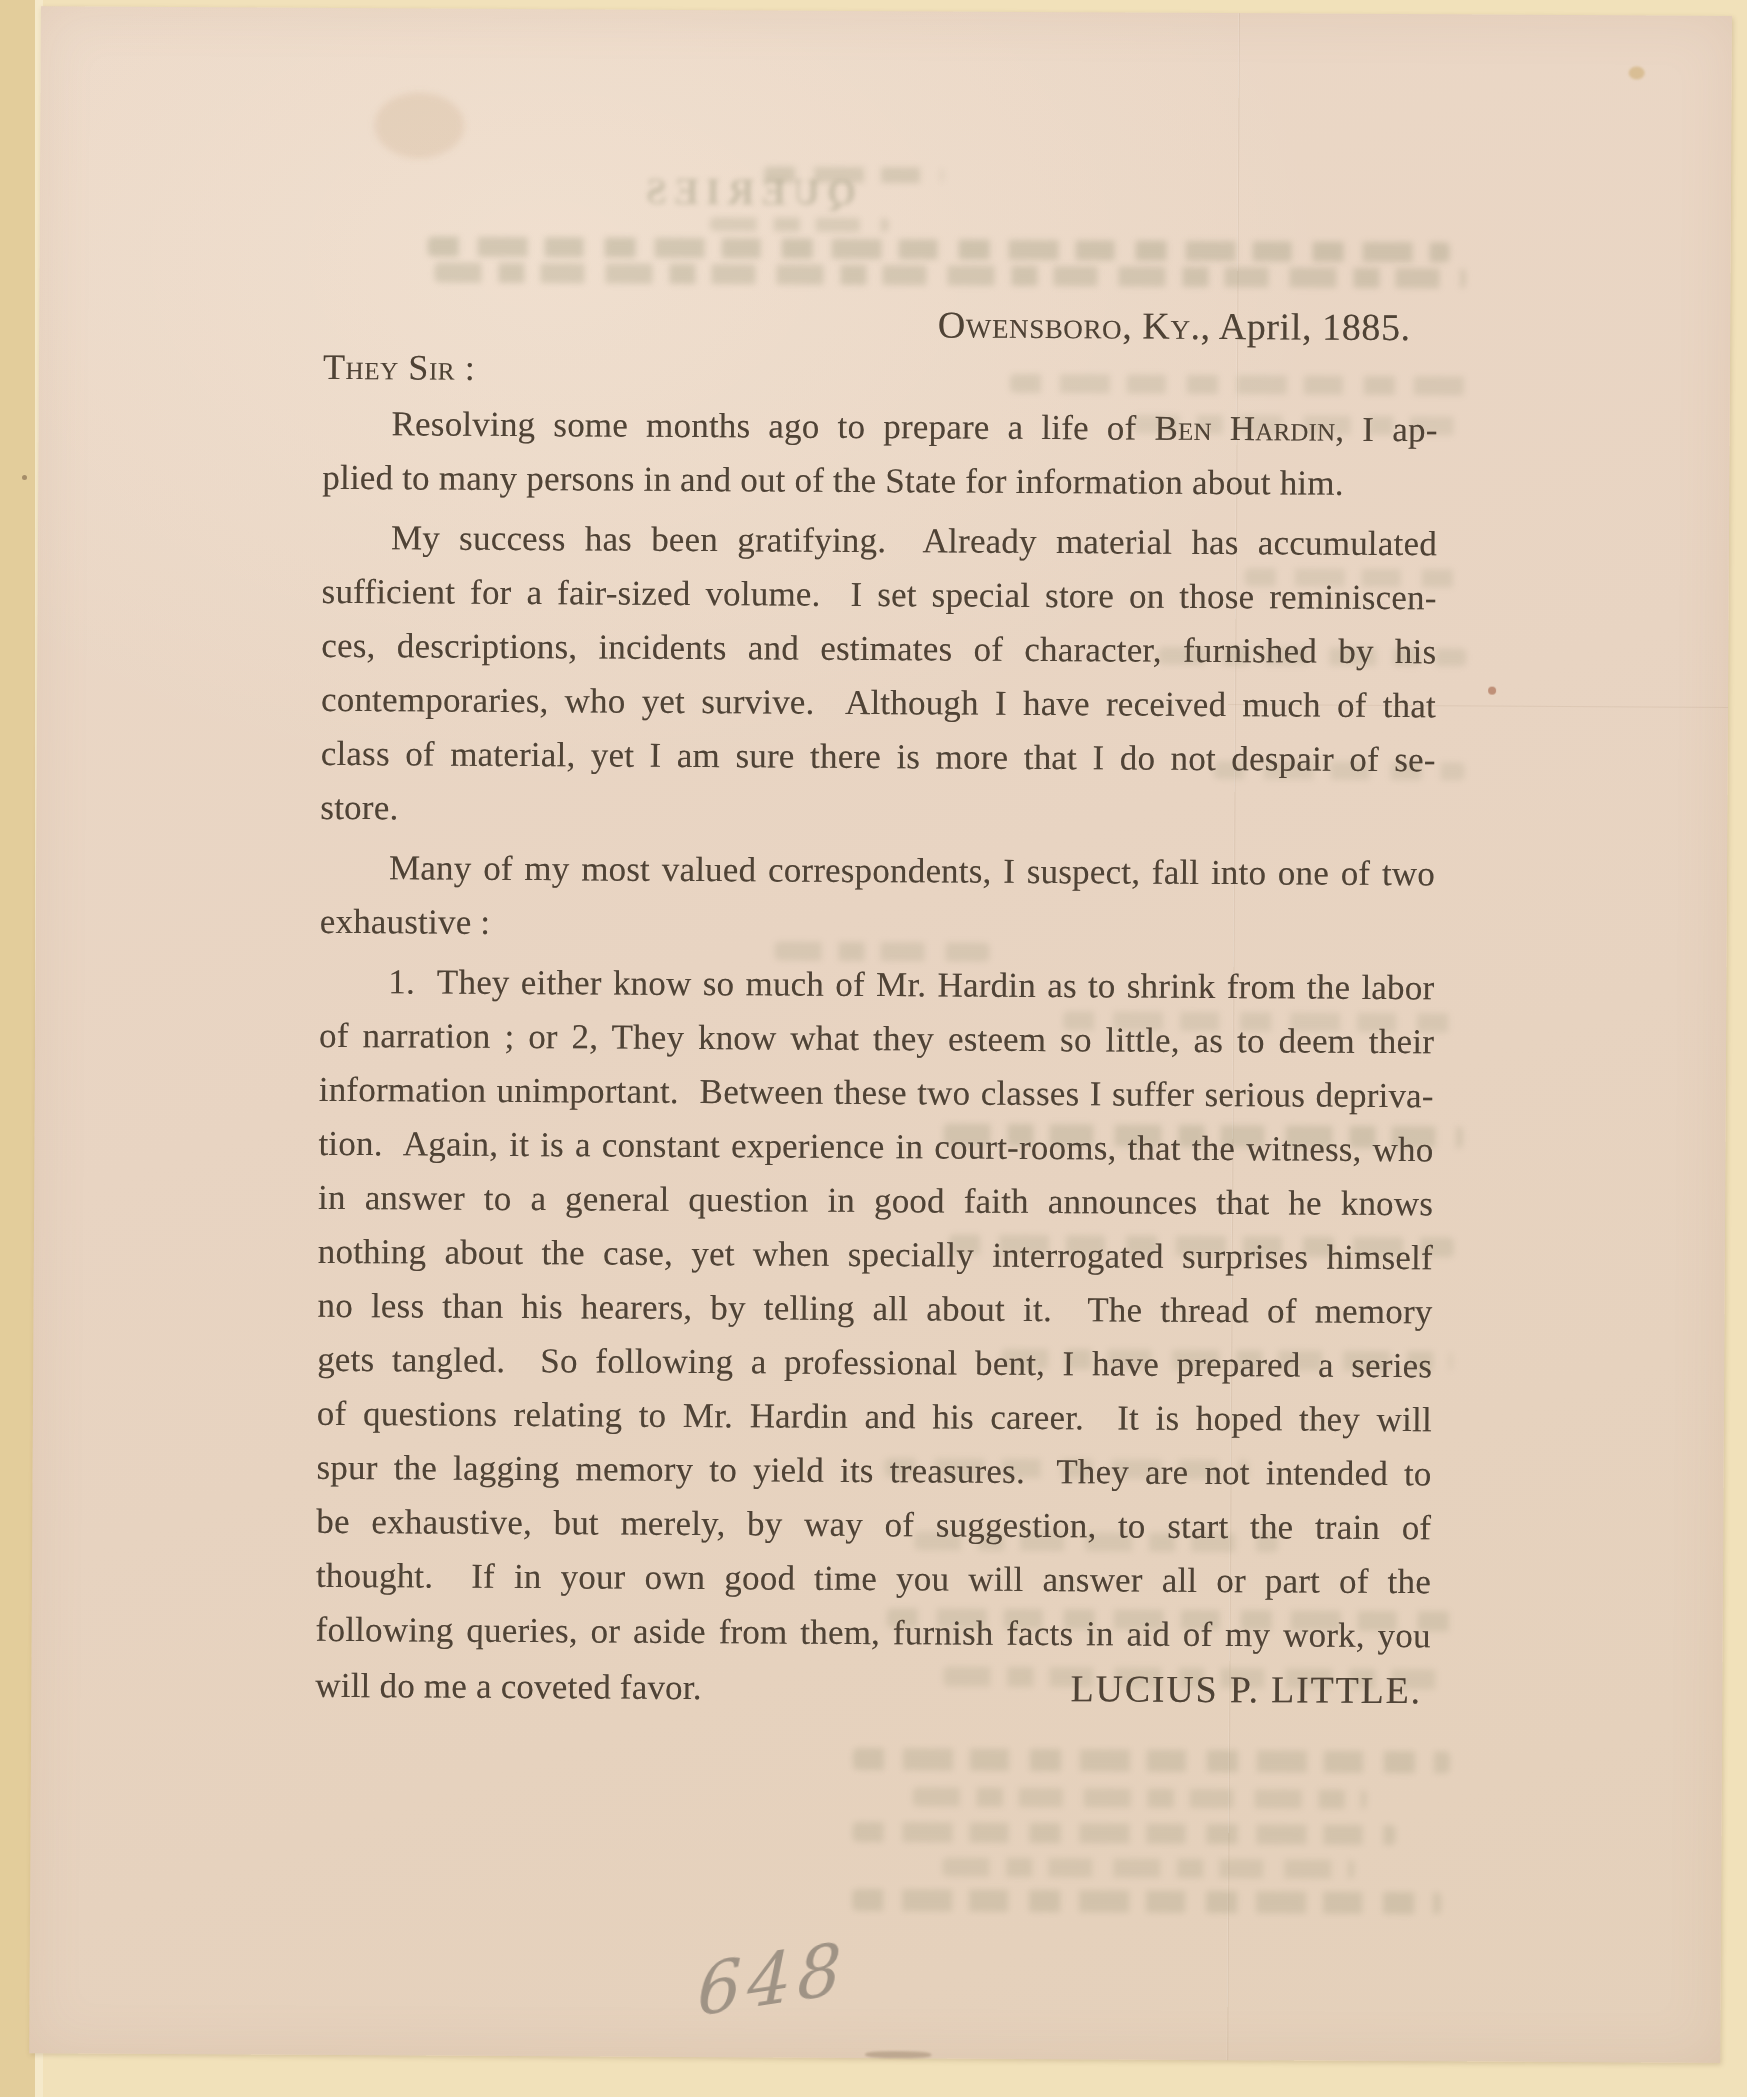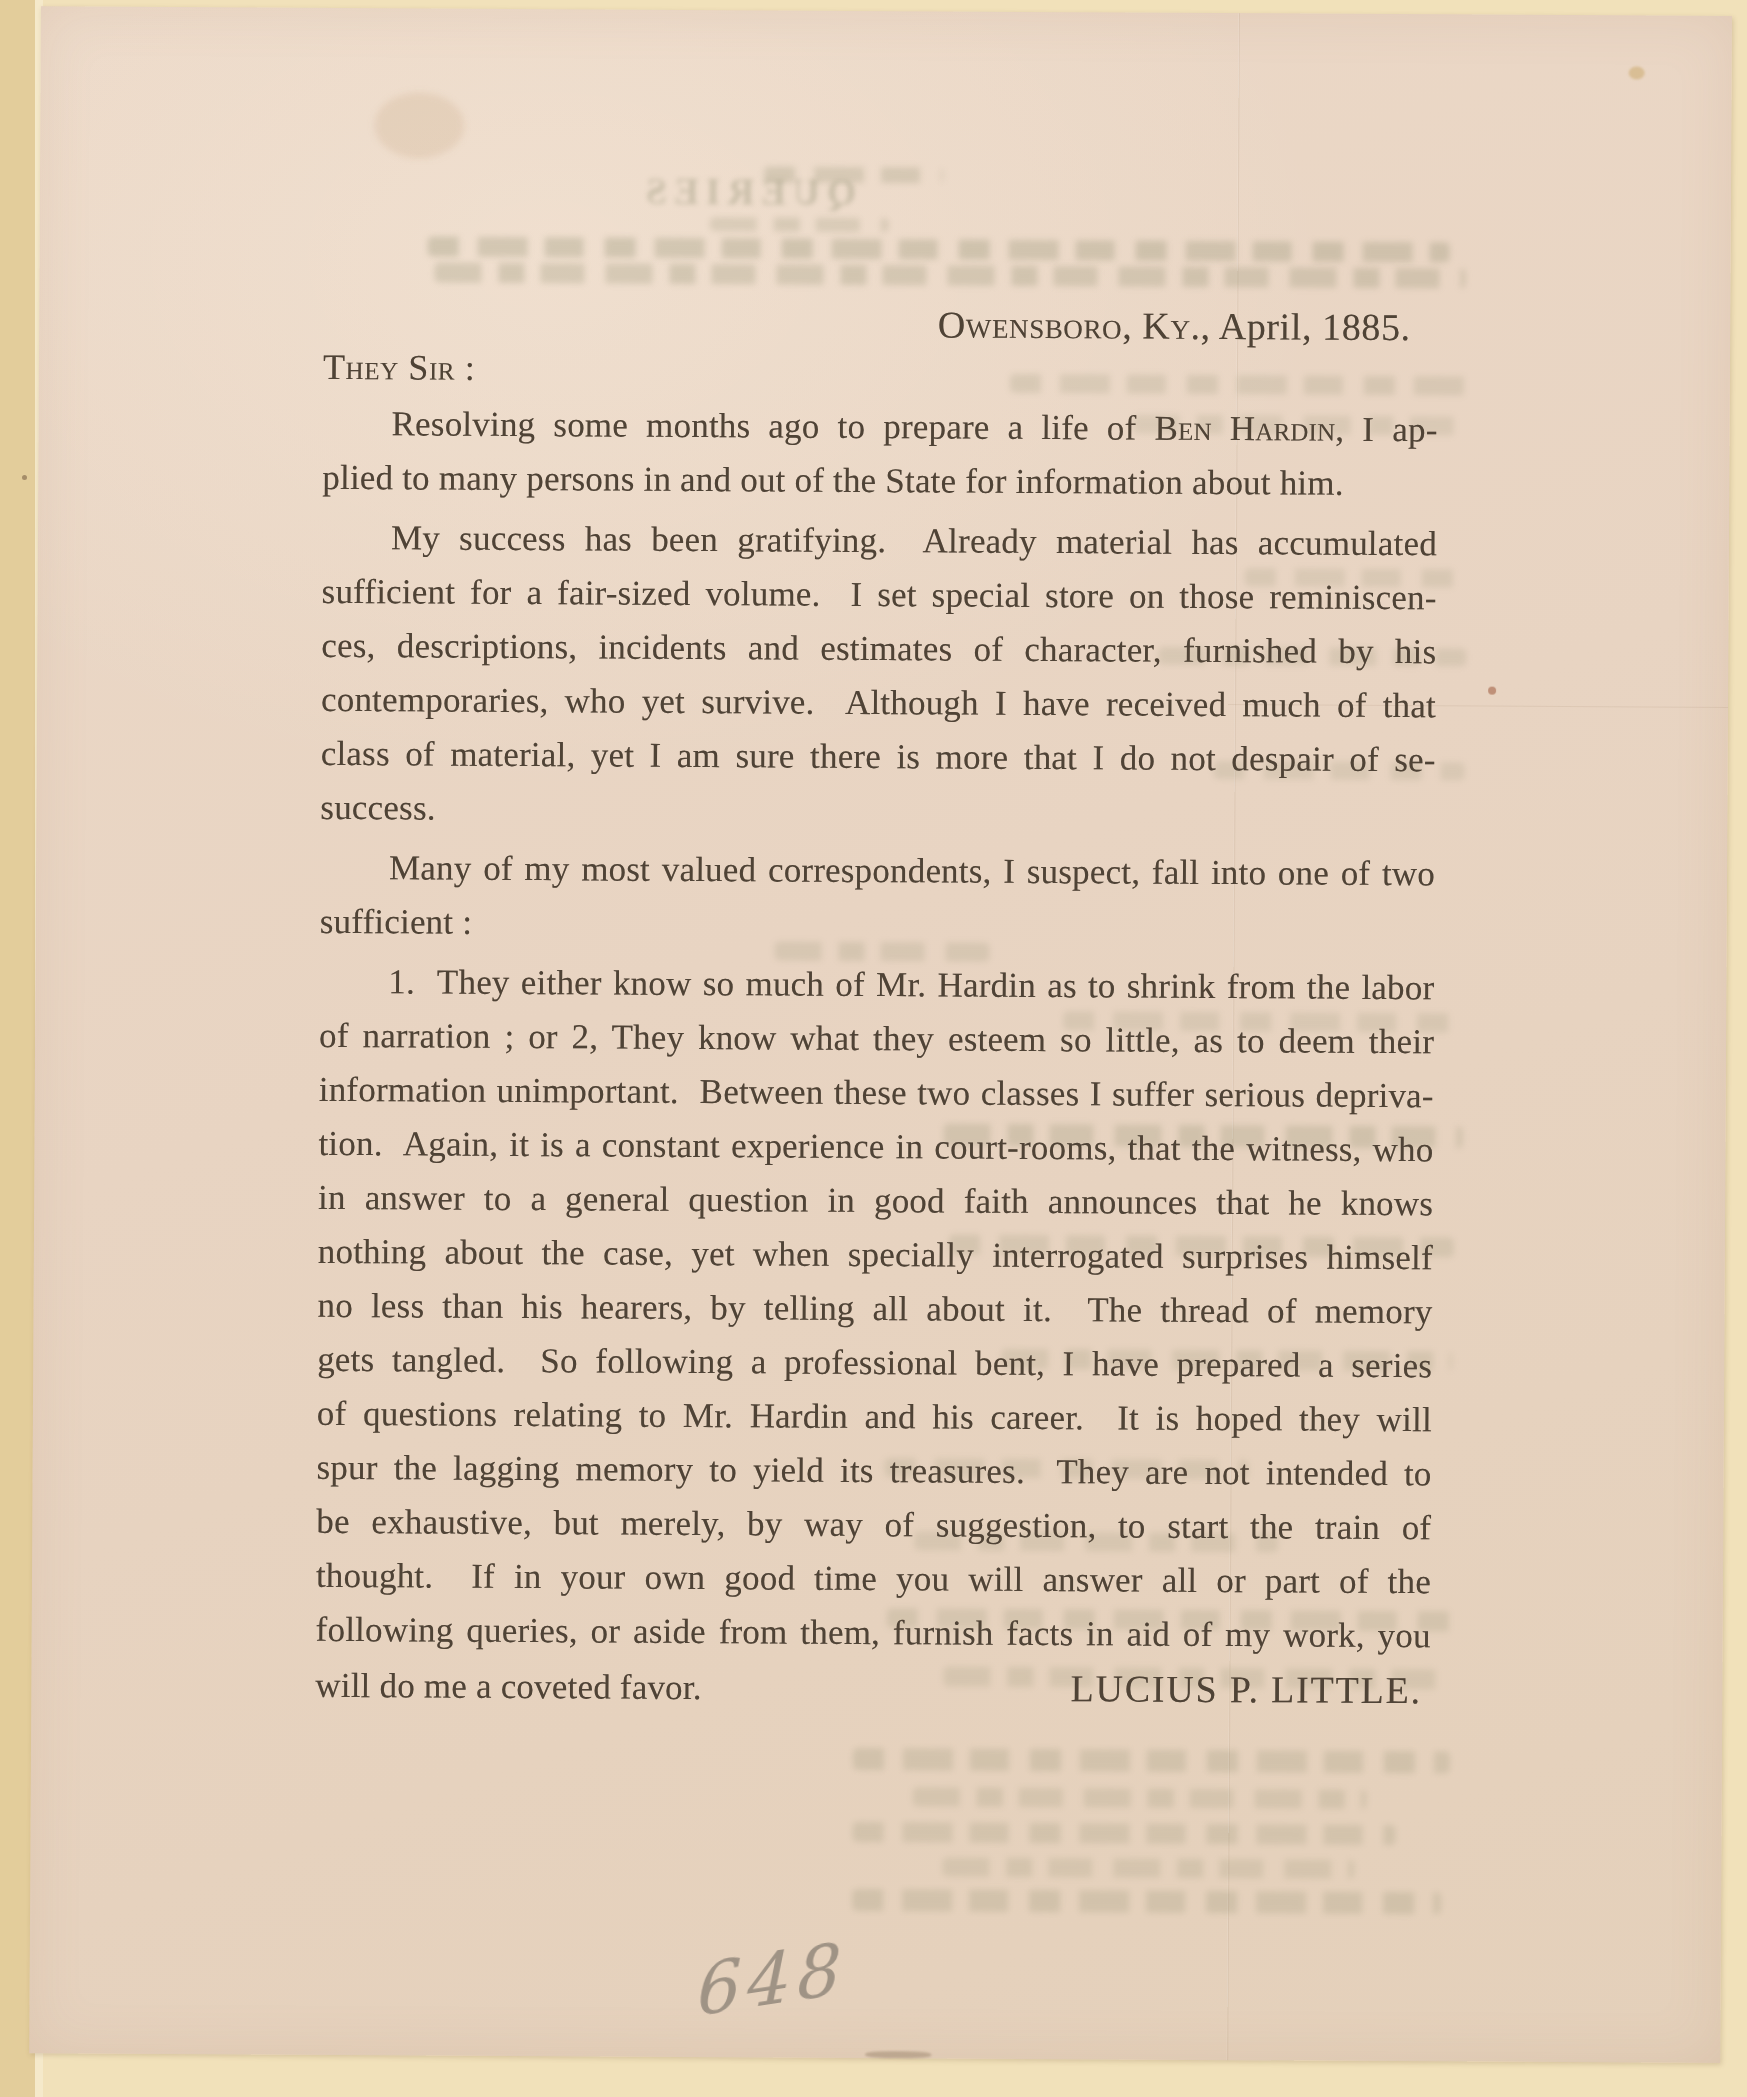--- a/index.html
+++ b/index.html
@@ -115,25 +115,25 @@
     <div class="para">
           <div class="bline indent"><span>Resolving some months ago to prepare a life of </span><span class="sc">Ben Hardin</span><span>, I ap-</span></div>
           <div class="bline last"><span>plied to many persons in and out of the State for information about him.</span></div>
         </div>
         <div class="para">
           <div class="bline indent"><span>My success has been gratifying.  Already material has accumulated</span></div>
           <div class="bline"><span>sufficient for a fair-sized volume.  I set special store on those reminiscen-</span></div>
           <div class="bline"><span>ces, descriptions, incidents and estimates of character, furnished by his</span></div>
           <div class="bline"><span>contemporaries, who yet survive.  Although I have received much of that</span></div>
           <div class="bline"><span>class of material, yet I am sure there is more that I do not despair of se-</span></div>
-          <div class="bline last"><span>success.</span></div>
+          <div class="bline last"><span>store.</span></div>
         </div>
         <div class="para">
           <div class="bline indent"><span>Many of my most valued correspondents, I suspect, fall into one of two</span></div>
-          <div class="bline last"><span>sufficient :</span></div>
+          <div class="bline last"><span>exhaustive :</span></div>
         </div>
         <div class="para">
           <div class="bline indent"><span>1.  They either know so much of Mr. Hardin as to shrink from the labor</span></div>
           <div class="bline"><span>of narration ; or 2, They know what they esteem so little, as to deem their</span></div>
           <div class="bline"><span>information unimportant.  Between these two classes I suffer serious depriva-</span></div>
           <div class="bline"><span>tion.  Again, it is a constant experience in court-rooms, that the witness, who</span></div>
           <div class="bline"><span>in answer to a general question in good faith announces that he knows</span></div>
           <div class="bline"><span>nothing about the case, yet when specially interrogated surprises himself</span></div>
           <div class="bline"><span>no less than his hearers, by telling all about it.  The thread of memory</span></div>
           <div class="bline"><span>gets tangled.  So following a professional bent, I have prepared a series</span></div>

